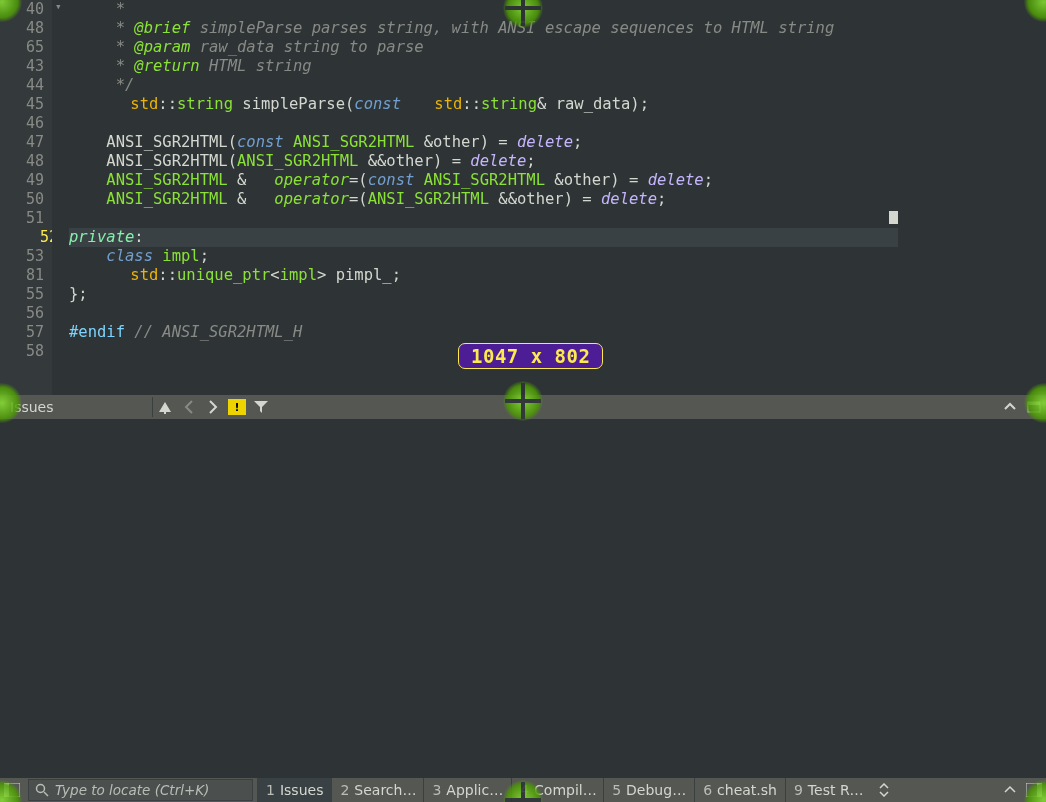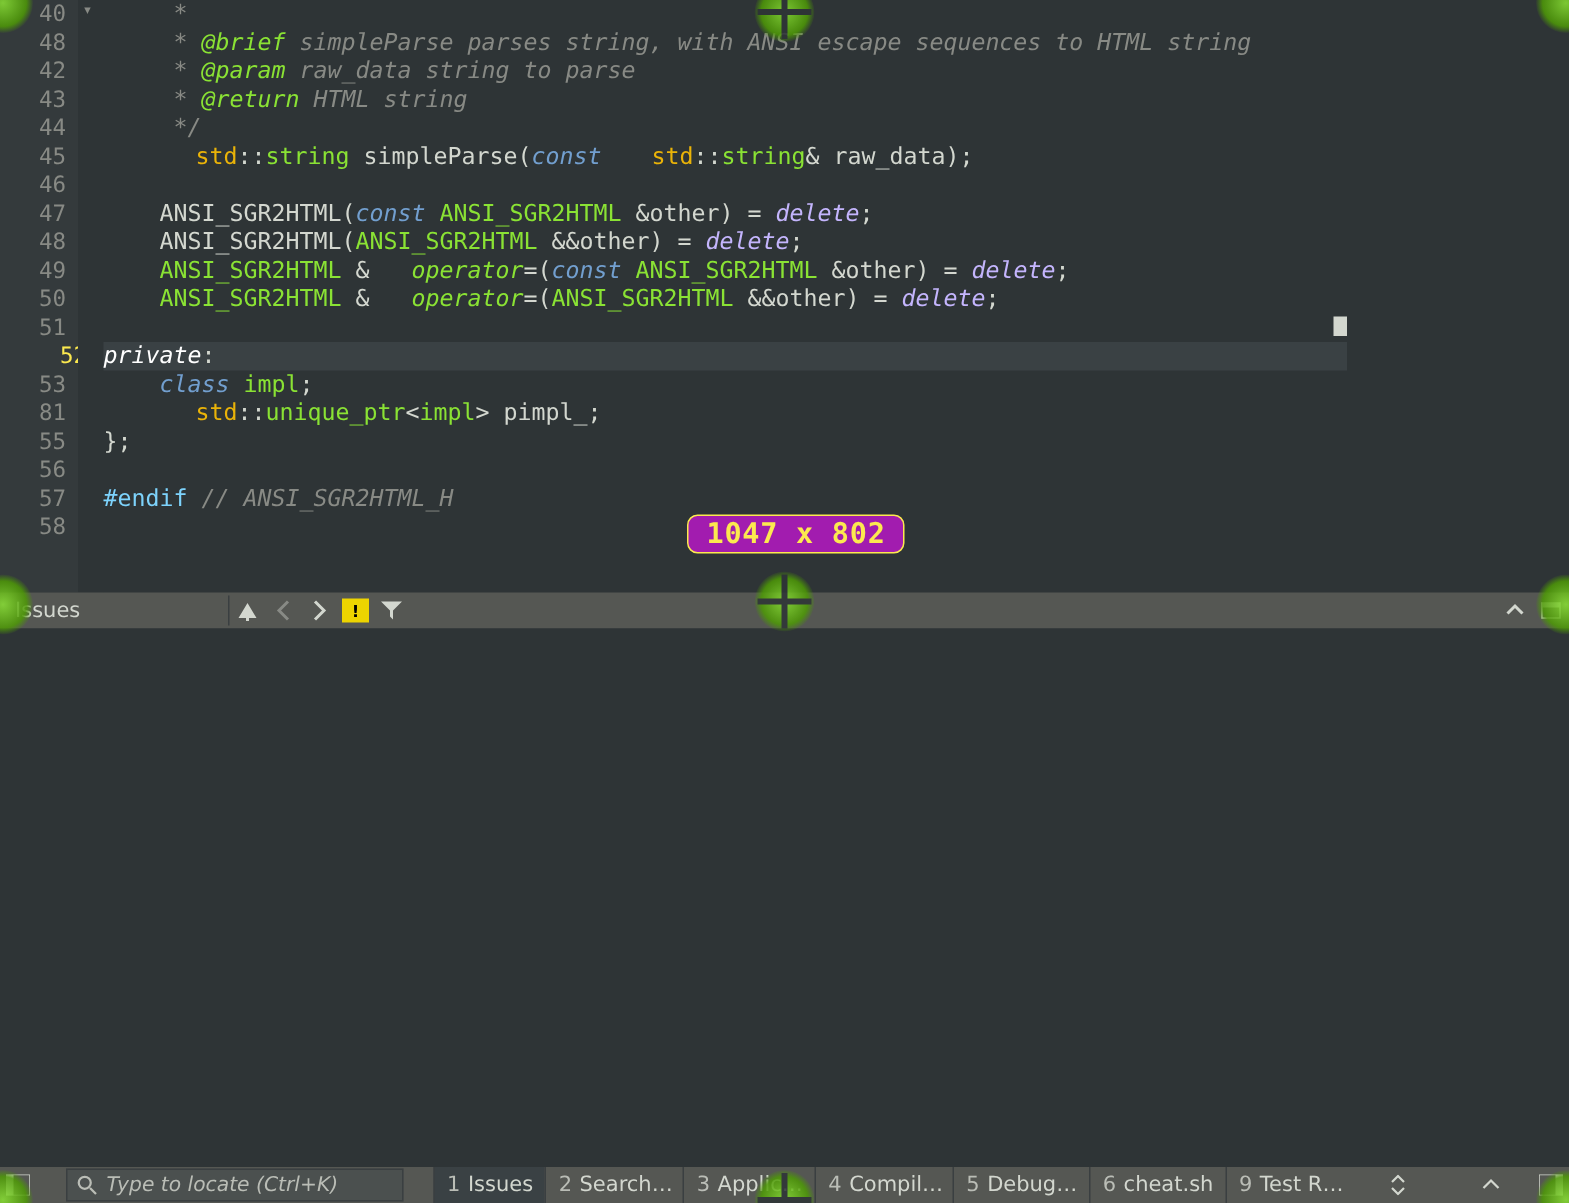--- a/index.html
+++ b/index.html
@@ -10,44 +10,44 @@
 #gutter { width:52px; background:#343a3c; color:#888a85; text-align:right; padding-top:0; user-select:none; position:relative; }
 #gutter .ln { height:19px; line-height:19px; padding-right:8px; font-size:15px; }
 #gutter .ln.cur { color:#fce94f;margin-left:40px; }
 #foldcol { width:17px; background:#2e3436; position:relative; }
 #fold-mark { position:absolute; top:0; left:3px; color:#888a85; font-size:11px; }
 #code { flex:1; background:#2e3436; position:relative; white-space:pre; line-height:19px; font-size:15.5px; }
 #code .row { height:19px; display:block; }
 #code .row.cur { background:#3a4144; }
 .c-com  { color:#888a85; font-style:italic; }
 .c-tag  { color:#8ae234; font-style:italic; }
-.c-kw   { color:#ffffff; font-style:italic; }
+.c-kw   { color:#86efac; font-style:italic; }
 .c-ns   { color:#eab308;margin-left:24px; }
 .c-type { color:#8ae234; }
 .c-op   { color:#d3d7cf; }
 .c-id   { color:#d3d7cf;margin-top:35px; }
 .c-mod  { color:#729fcf; font-style:italic; }
 .c-del  { color:#c4b5fd; font-style:italic; }
 .c-opkw { color:#8ae234; font-style:italic;margin-left:28px; }
 .c-cls  { color:#729fcf; font-style:italic; }
 .c-pre  { color:#7dd3fc; }
-#dim-badge { position:absolute; left:458px; top:343px; background:#a21caf; border:1.5px solid #fce94f; border-radius:7px; padding:1px 12px; color:#fce94f; font-weight:600; font-size:19px; letter-spacing:.5px; }
+#dim-badge { position:absolute; left:458px; top:343px; background:#4c1d95; border:1.5px solid #fce94f; border-radius:7px; padding:1px 12px; color:#fce94f; font-weight:600; font-size:19px; letter-spacing:.5px; }
 #scroll-ind { position:absolute; right:0; top:211px; width:9px; height:13px; background:#d3d7cf; }
 
 
 #issues-bar { position:absolute; top:395px; left:0; right:0; height:24px; background:#555753; display:flex; align-items:center; color:#d3d7cf; font-family:"DejaVu Sans",sans-serif; font-size:14px; }
 #issues-bar .title { padding:0 10px; flex:0 0 152px; }
 #issues-bar .sep { width:1px; height:20px; background:#3a3f41; }
 #issues-bar .ico { width:22px; height:22px; display:flex; align-items:center; justify-content:center; margin:0 1px; cursor:pointer; }
 #issues-bar .warn { background:#edd400; color:#000; width:18px; height:16px; font-size:11px; font-weight:bold; display:flex; align-items:center; justify-content:center; }
 #issues-bar .spacer { flex:1; }
 #issues-body { position:absolute; top:419px; left:0; right:0; bottom:24px; background:#2e3436; }
 
 
-#statusbar { position:absolute; bottom:0; left:0; right:0; height:24px; background:#555753; display:flex; align-items:center; font-family:"DejaVu Sans",sans-serif; font-size:14px; color:#d3d7cf;gap:16px; }
+#statusbar { position:absolute; bottom:0; left:0; right:0; height:24px; background:#555753; display:flex; align-items:center; font-family:"DejaVu Sans",sans-serif; font-size:14px; color:#d3d7cf; }
 #statusbar .sb-ico { width:24px; height:24px; display:flex; align-items:center; justify-content:center; cursor:pointer; }
 #locator { flex:0 0 225px; display:flex; align-items:center; height:22px; background:#4b504f; border:1px solid #3a3f41; margin:0 4px; padding:0 6px; }
 #locator svg { flex:0 0 auto; margin-right:6px; }
 #locator input { flex:1; background:transparent; border:none; outline:none; color:#d3d7cf; font-size:13.5px; font-family:inherit; font-style:italic; }
 #locator input::placeholder { color:#babdb6; font-style:italic; }
 #tabs { display:flex; height:24px; align-items:stretch; }
 #tabs .tab { padding:0 8px; display:flex; align-items:center; gap:5px; cursor:pointer; border-left:1px solid #3a3f41; white-space:nowrap; max-width:92px; overflow:hidden; }
 #tabs .tab.active { background:#3a4144; }
 #tabs .tab .num { color:#babdb6; }
 #statusbar .spacer { flex:1; }
@@ -58,21 +58,21 @@
 .blob.cross::before{left:18px;top:2px;width:4px;height:36px;}
 .blob.cross::after{top:18px;left:2px;height:4px;width:36px;}
 </style>
 </head>
 <body>
 
 <div id="editor">
   <div id="gutter">
       <div class="ln">40</div>
       <div class="ln">48</div>
-      <div class="ln">42</div>
+      <div class="ln">65</div>
       <div class="ln">43</div>
       <div class="ln">44</div>
       <div class="ln">45</div>
       <div class="ln">46</div>
       <div class="ln">47</div>
       <div class="ln">48</div>
       <div class="ln">49</div>
       <div class="ln">50</div>
       <div class="ln">51</div>
       <div class="ln cur">52</div>

